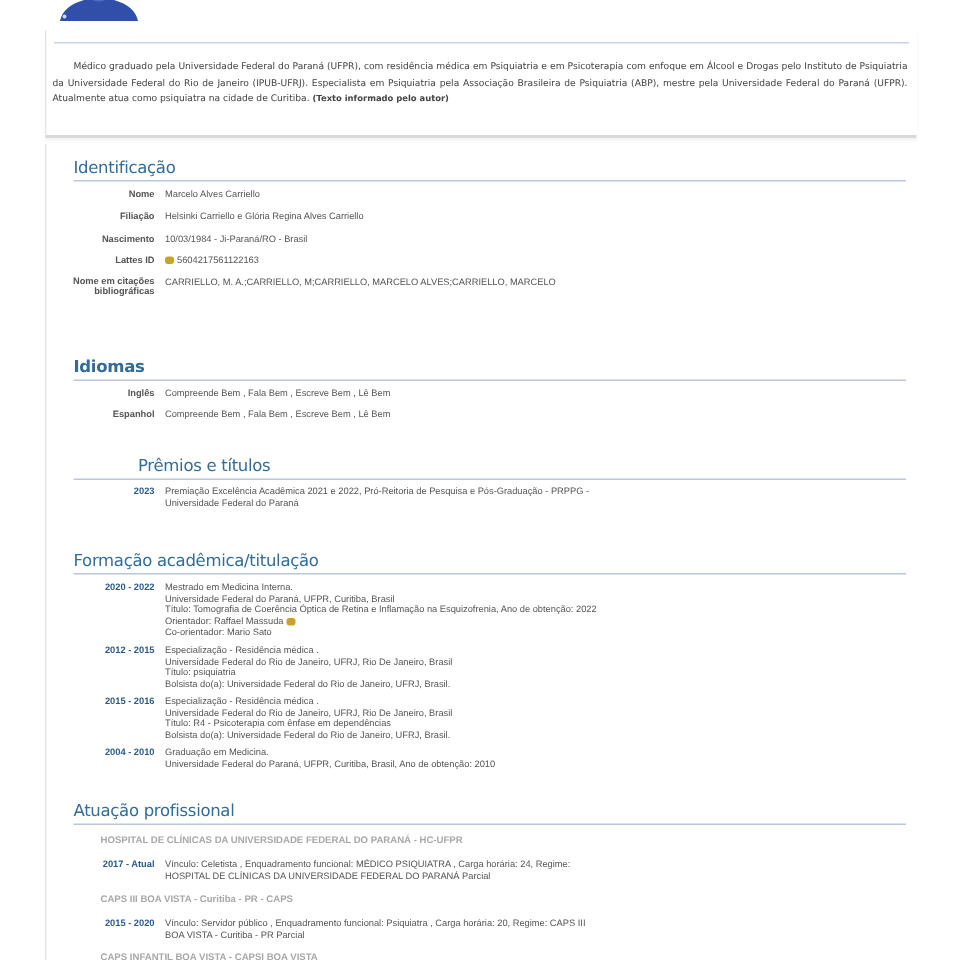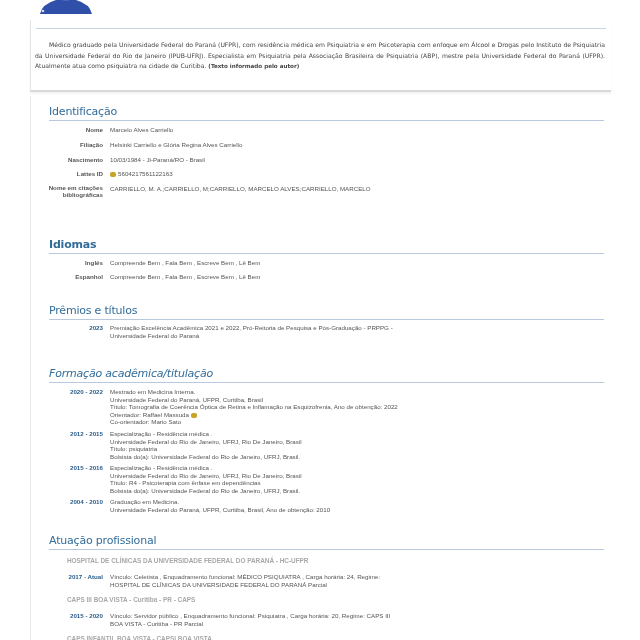--- a/index.html
+++ b/index.html
@@ -71,28 +71,28 @@
     <div class="section-rule" style="top:157px;"></div>
     <div class="row" style="top:163px;">
       <span class="lbl">Inglês</span>
       <span class="val">Compreende Bem , Fala Bem , Escreve Bem , Lê Bem</span>
     </div>
     <div class="row" style="top:177px;">
       <span class="lbl">Espanhol</span>
       <span class="val">Compreende Bem , Fala Bem , Escreve Bem , Lê Bem</span>
     </div>
 
-    <div class="section-title" style="top:208px;">Prêmios e títulos</div>
+    <div class="section-title" style="top:208px;margin-left:43px;">Prêmios e títulos</div>
     <div class="section-rule" style="top:223px;"></div>
     <div class="row" style="top:228px;">
       <span class="year">2023</span>
       <span class="val"><span>Premiação Excelência Acadêmica 2021 e 2022, Pró-Reitoria de Pesquisa e Pós-Graduação - PRPPG -</span><br><span>Universidade Federal do Paraná</span></span>
     </div>
 
-    <div class="section-title" style="top:271px;font-style:italic;">Formação acadêmica/titulação</div>
+    <div class="section-title" style="top:271px;">Formação acadêmica/titulação</div>
     <div class="section-rule" style="top:286px;"></div>
 
     <div class="row" style="top:292px;">
       <span class="year">2020 - 2022</span>
       <span class="val">
         <span>Mestrado em Medicina Interna.</span><br>
         <span>Universidade Federal do Paraná, UFPR, Curitiba, Brasil</span><br>
         <span>Título: Tomografia de Coerência Óptica de Retina e Inflamação na Esquizofrenia, Ano de obtenção: 2022</span><br>
         <span>Orientador: Raffael Massuda</span> <span class="lattes-ico"></span><br>
         <span>Co-orientador: Mario Sato</span>

